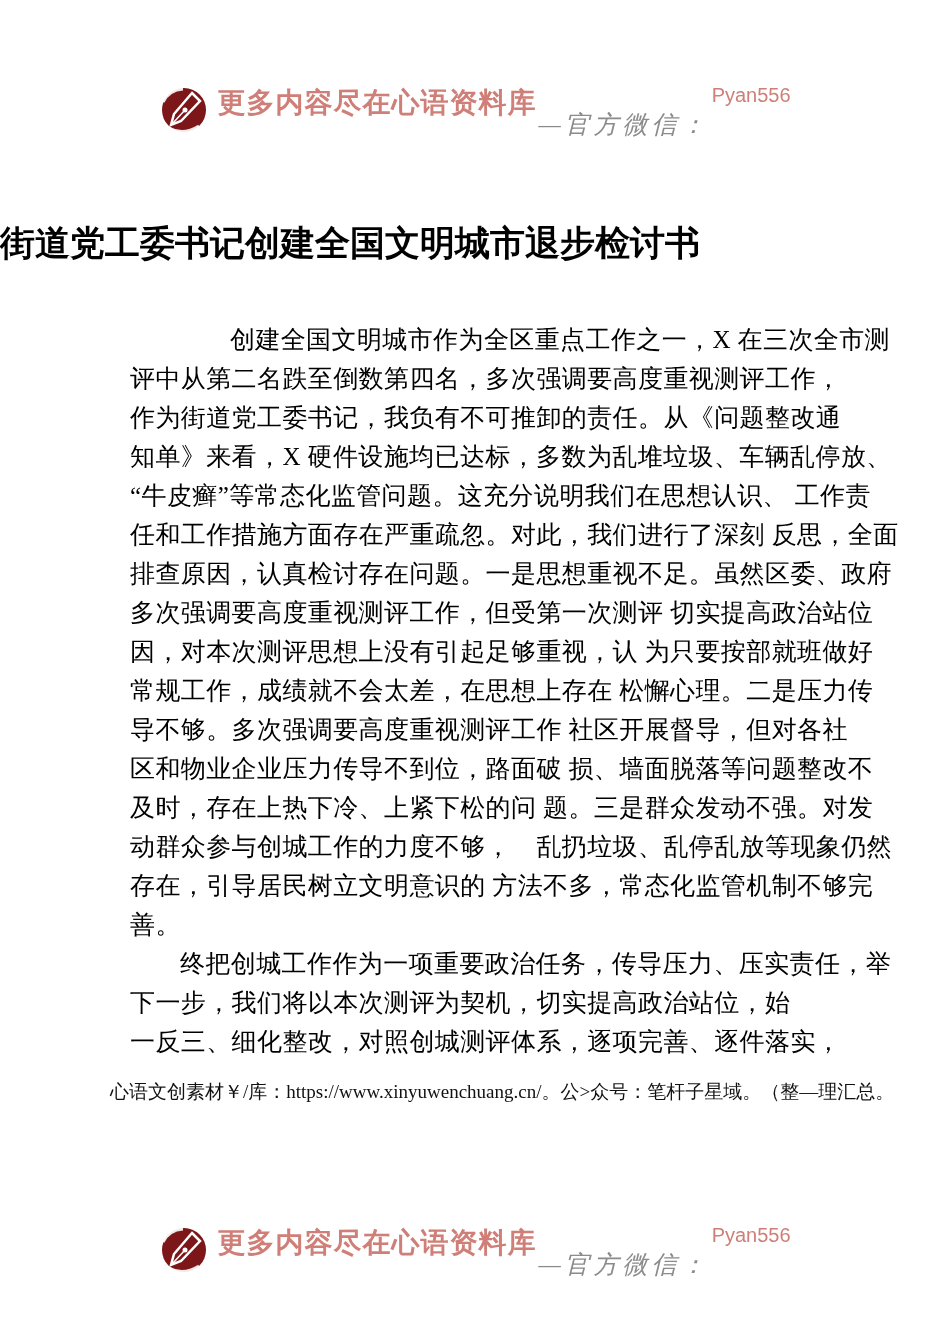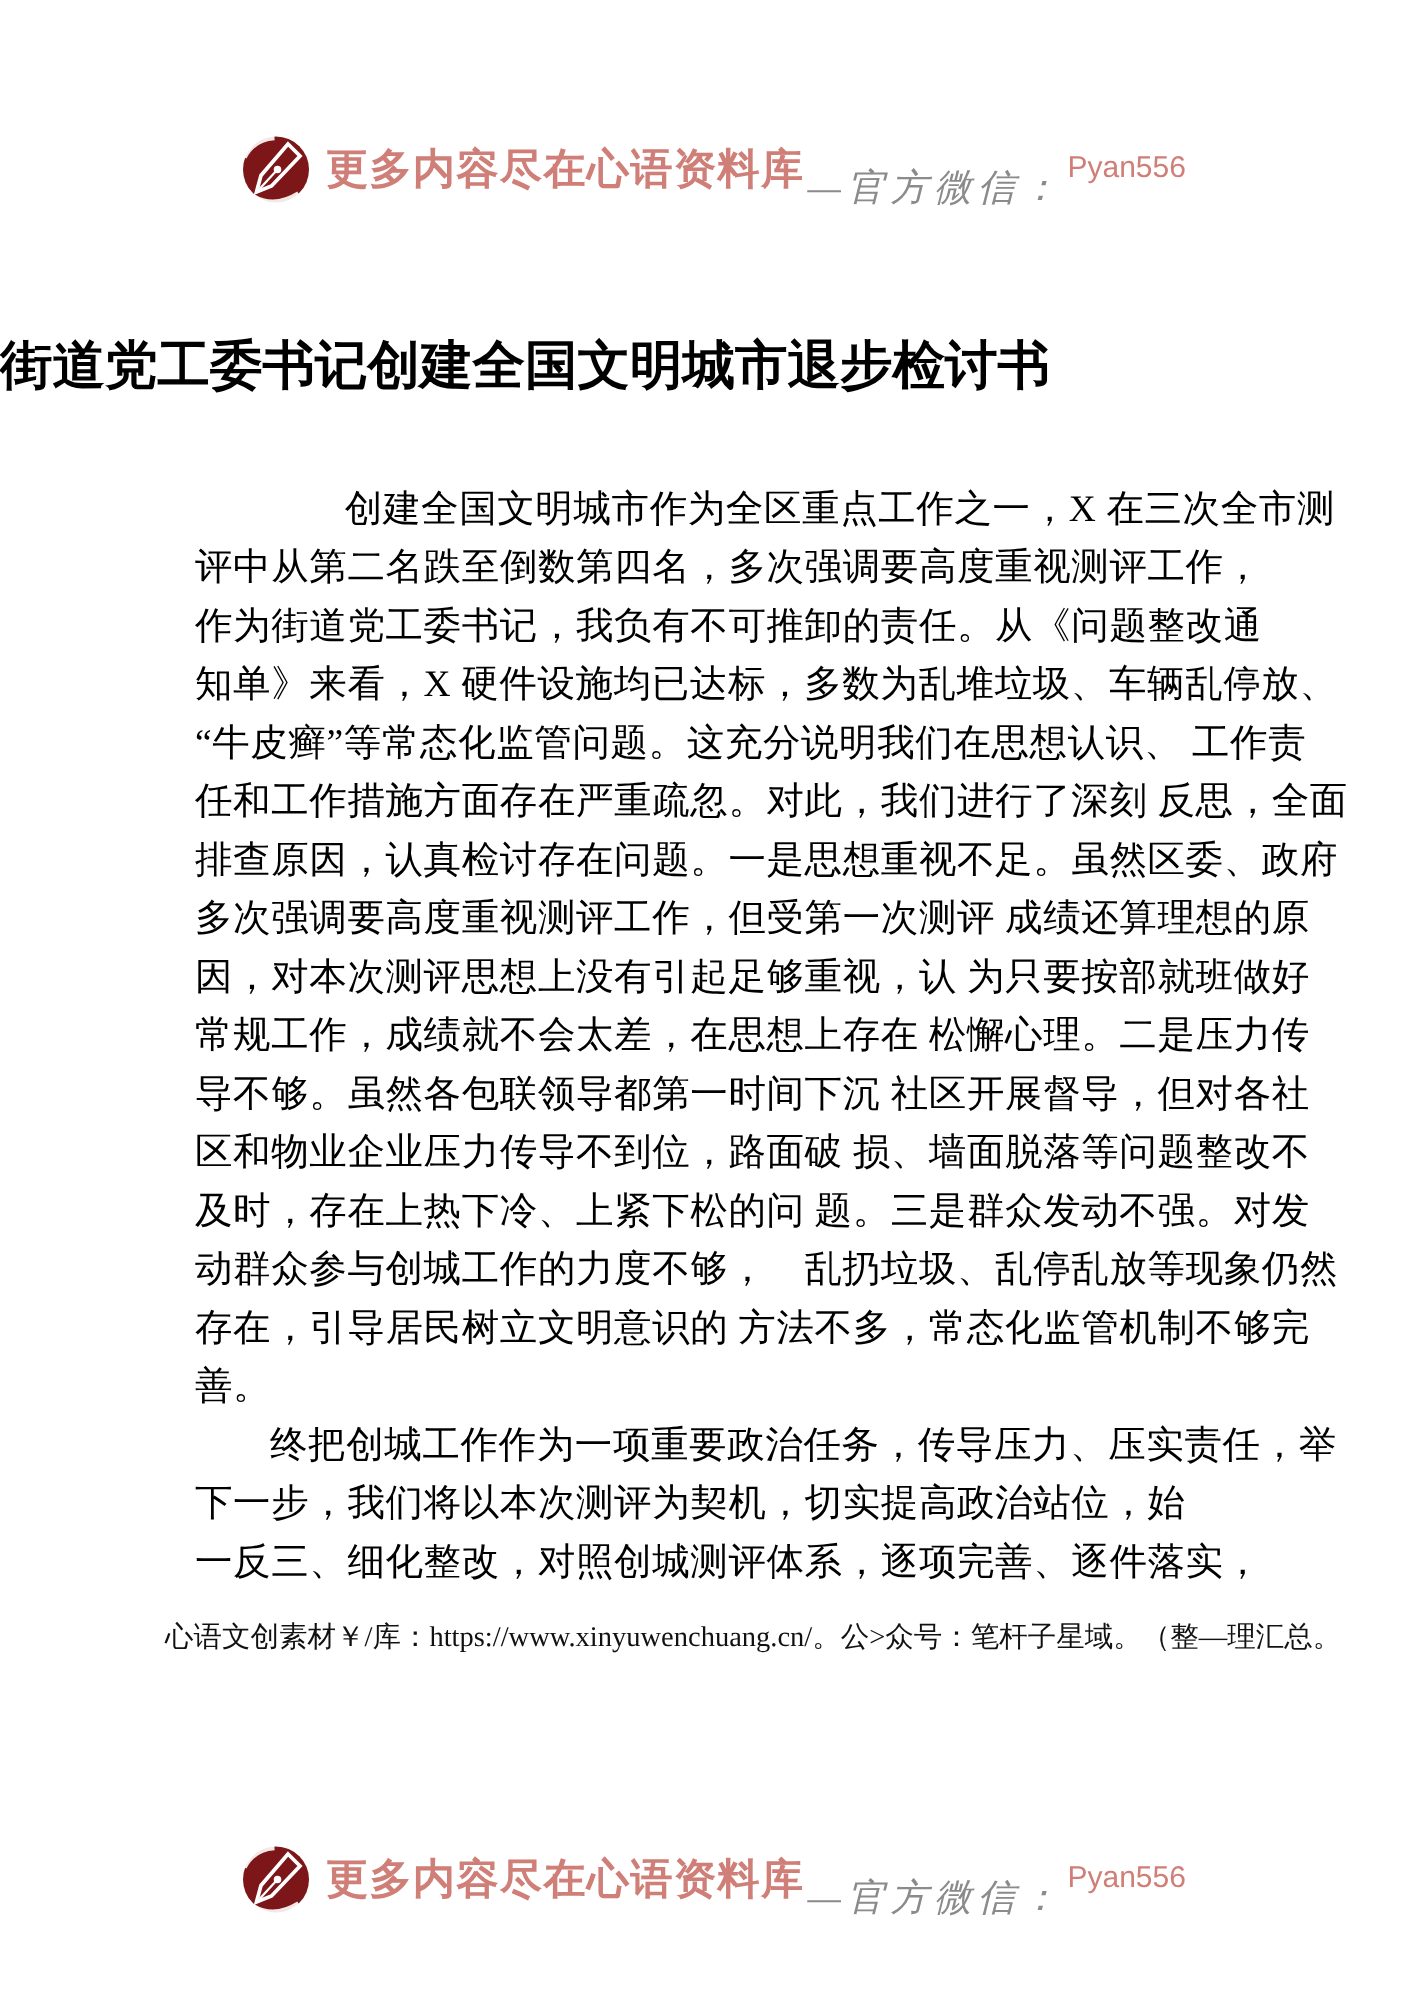--- a/index.html
+++ b/index.html
@@ -12,21 +12,21 @@
     font-family: "Liberation Serif", "DejaVu Serif", serif;
     color: #000000;
   }
 
   
   .watermark {
     position: absolute;
     left: 0;
     width: 100%;
     display: flex;
-    align-items: center;
+    align-items: flex-start;
     justify-content: center;
     white-space: nowrap;
   }
   .watermark-top { top: 84px; }
   .watermark-bottom { top: 1224px; }
   .wm-logo { display: inline-block; width: 50px; height: 52px; margin-right: 8px; }
   .wm-logo svg { display: block; width: 50px; height: 52px; }
   .wm-brand {
     color: #cf7f78;
     font-size: 28px;
@@ -114,24 +114,24 @@
 
   <div class="doc-body">
     <div class="para">
         <div class="line">创建全国文明城市作为全区重点工作之一，X 在三次全市测</div>
         <div class="line">评中从第二名跌至倒数第四名，多次强调要高度重视测评工作，</div>
         <div class="line">作为街道党工委书记，我负有不可推卸的责任。从《问题整改通</div>
         <div class="line">知单》来看，X 硬件设施均已达标，多数为乱堆垃圾、车辆乱停放、</div>
         <div class="line">“牛皮癣”等常态化监管问题。这充分说明我们在思想认识、 工作责</div>
         <div class="line">任和工作措施方面存在严重疏忽。对此，我们进行了深刻 反思，全面</div>
         <div class="line">排查原因，认真检讨存在问题。一是思想重视不足。虽然区委、政府</div>
-        <div class="line">多次强调要高度重视测评工作，但受第一次测评 成绩还算理想的原</div>
+        <div class="line">多次强调要高度重视测评工作，但受第一次测评 切实提高政治站位</div>
         <div class="line">因，对本次测评思想上没有引起足够重视，认 为只要按部就班做好</div>
         <div class="line">常规工作，成绩就不会太差，在思想上存在 松懈心理。二是压力传</div>
-        <div class="line">导不够。虽然各包联领导都第一时间下沉 社区开展督导，但对各社</div>
+        <div class="line">导不够。多次强调要高度重视测评工作 社区开展督导，但对各社</div>
         <div class="line">区和物业企业压力传导不到位，路面破 损、墙面脱落等问题整改不</div>
         <div class="line">及时，存在上热下冷、上紧下松的问 题。三是群众发动不强。对发</div>
         <div class="line">动群众参与创城工作的力度不够，　乱扔垃圾、乱停乱放等现象仍然</div>
         <div class="line">存在，引导居民树立文明意识的 方法不多，常态化监管机制不够完</div>
         <div class="line">善。</div>
       </div>
     <div class="para">
         <div class="line">终把创城工作作为一项重要政治任务，传导压力、压实责任，举</div>
         <div class="line">下一步，我们将以本次测评为契机，切实提高政治站位，始</div>
         <div class="line">一反三、细化整改，对照创城测评体系，逐项完善、逐件落实，</div>

